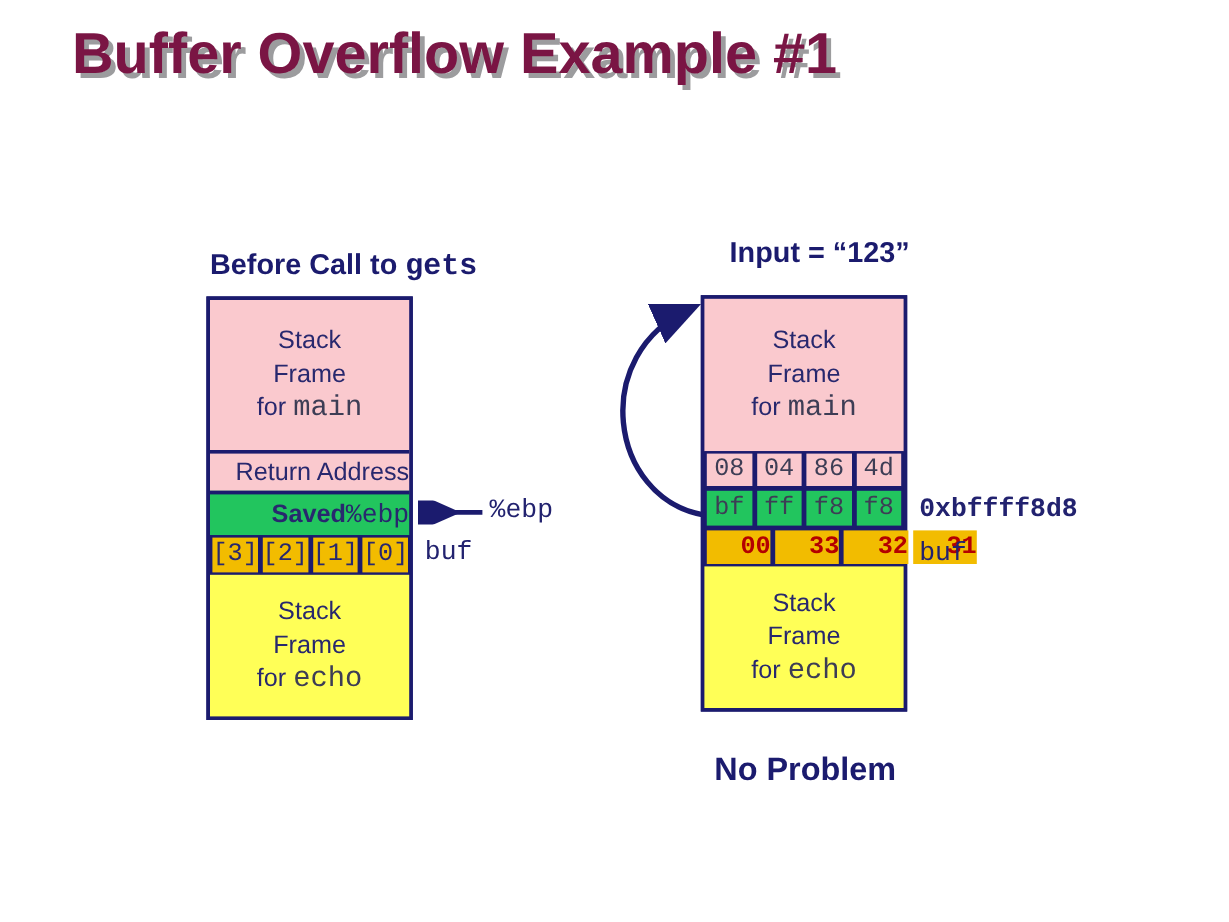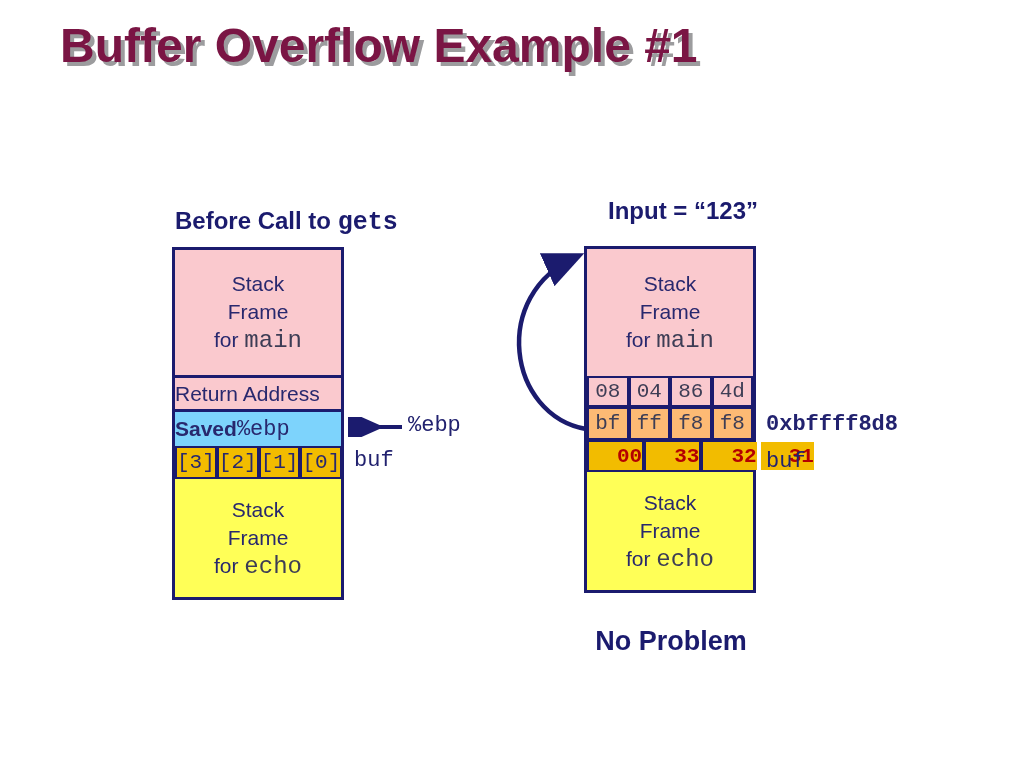--- a/index.html
+++ b/index.html
@@ -27,27 +27,27 @@
     position:absolute; width:172px; border:3px solid #1b1b6e;
     box-sizing:border-box; background:#1b1b6e;
   }
   .frame {
     display:flex; flex-direction:column; justify-content:center;
     align-items:center; text-align:center;
     font-size:21px; color:#28286e; line-height:28px;
   }
   .frame .mono { font-size:24px; color:#3d3d55; }
   .pink   { background:#fac9ce; }
-  .paleyellow { background:#7dd3fc; }
+  .paleyellow { background:#22c55e; }
   .yellow { background:#ffff57; }
-  .brightyellow { background:#fdba74; }
+  .brightyellow { background:#22c55e; }
   .orange { background:#f2bc00; }
 
   .simple-row {
-    display:flex; justify-content:flex-start; align-items:center;
+    display:flex; justify-content:flex-end; align-items:center;
     font-size:21px; color:#28286e;
   }
   .simple-row .mono { font-size:22px; }
   .cellrow { display:flex; background:#1b1b6e; }
   .cell {
     flex:1; margin:2px; display:flex; justify-content:center; align-items:center;
     font-family:"Liberation Mono","DejaVu Sans Mono",monospace;
     font-size:21px; color:#3d3d55;
   }
   .cell.navy-text { color:#28286e; }

